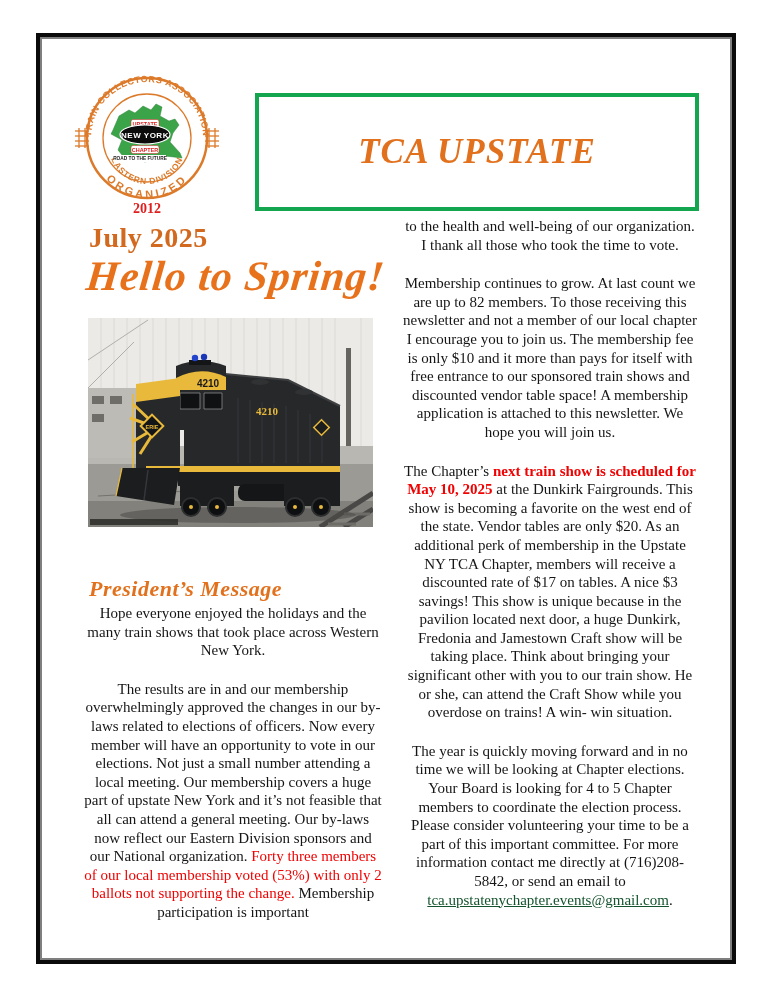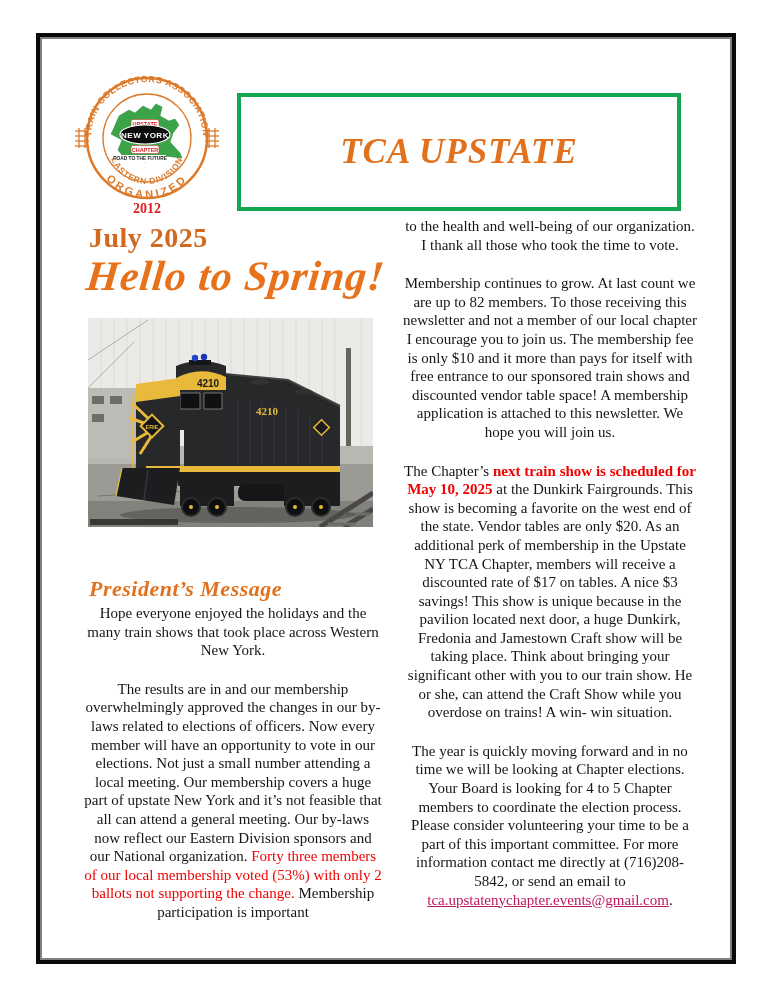--- a/index.html
+++ b/index.html
@@ -6,21 +6,21 @@
   body{
     width:765px;height:990px;position:relative;background:#ffffff;
     font-family:"Liberation Serif", serif;color:#111;overflow:hidden;
   }
   .frame{
     position:absolute;left:40px;top:37px;width:688px;height:919px;
     border:2px solid #7f7f7f;box-shadow:0 0 0 4px #0a0a0a;background:#fff;
   }
   .logo{position:absolute;left:58px;top:74px;width:178px;height:148px;}
   .masthead{
-    position:absolute;left:237px;top:93px;width:436px;height:110px;
+    position:absolute;left:255px;top:93px;width:436px;height:110px;
     border:4px solid #13A64E;display:flex;flex-direction:column;
     justify-content:center;align-items:center;background:#fff;
   }
   .masthead .t{
     font-size:35px;font-weight:bold;font-style:italic;color:#E2711D;
     line-height:46px;letter-spacing:1px;white-space:nowrap;
   }
   .issue-date{
     position:absolute;left:89px;top:222px;font-size:28px;font-weight:bold;
     color:#D2691E;letter-spacing:0.5px;
@@ -34,21 +34,21 @@
   .pm-heading{
     position:absolute;left:89px;top:576px;font-size:22px;font-weight:bold;
     font-style:italic;color:#E2711D;letter-spacing:0.5px;
   }
   .col{font-size:15px;line-height:18.6px;color:#151515;text-align:center;}
   .col p{margin:0 0 20px 0;}
   .left-col{position:absolute;left:84px;top:604px;width:298px;}
   .right-col{position:absolute;left:402px;top:217px;width:296px;}
   .seg-red{color:#F00202;}
   .seg-redbold{color:#F00202;font-weight:bold;}
-  .seg-link{color:#be185d;text-decoration:underline;cursor:pointer;}
+  .seg-link{color:#14532d;text-decoration:underline;cursor:pointer;}
   svg text{font-family:"Liberation Sans", sans-serif;}
   svg .serif{font-family:"Liberation Serif", serif;}
 </style>
 </head>
 <body>
 
 <div class="frame"></div>
 
 <svg class="logo" viewBox="0 0 178 148">
   <defs>

